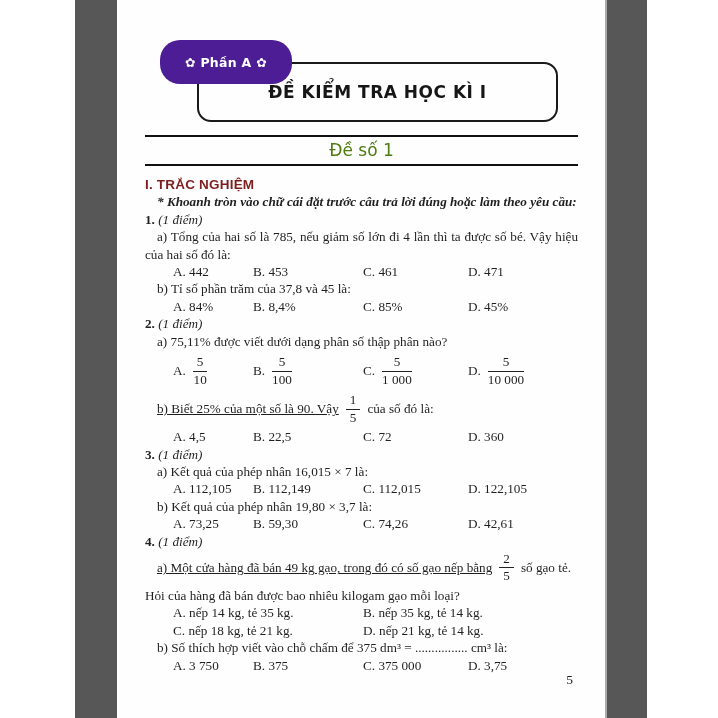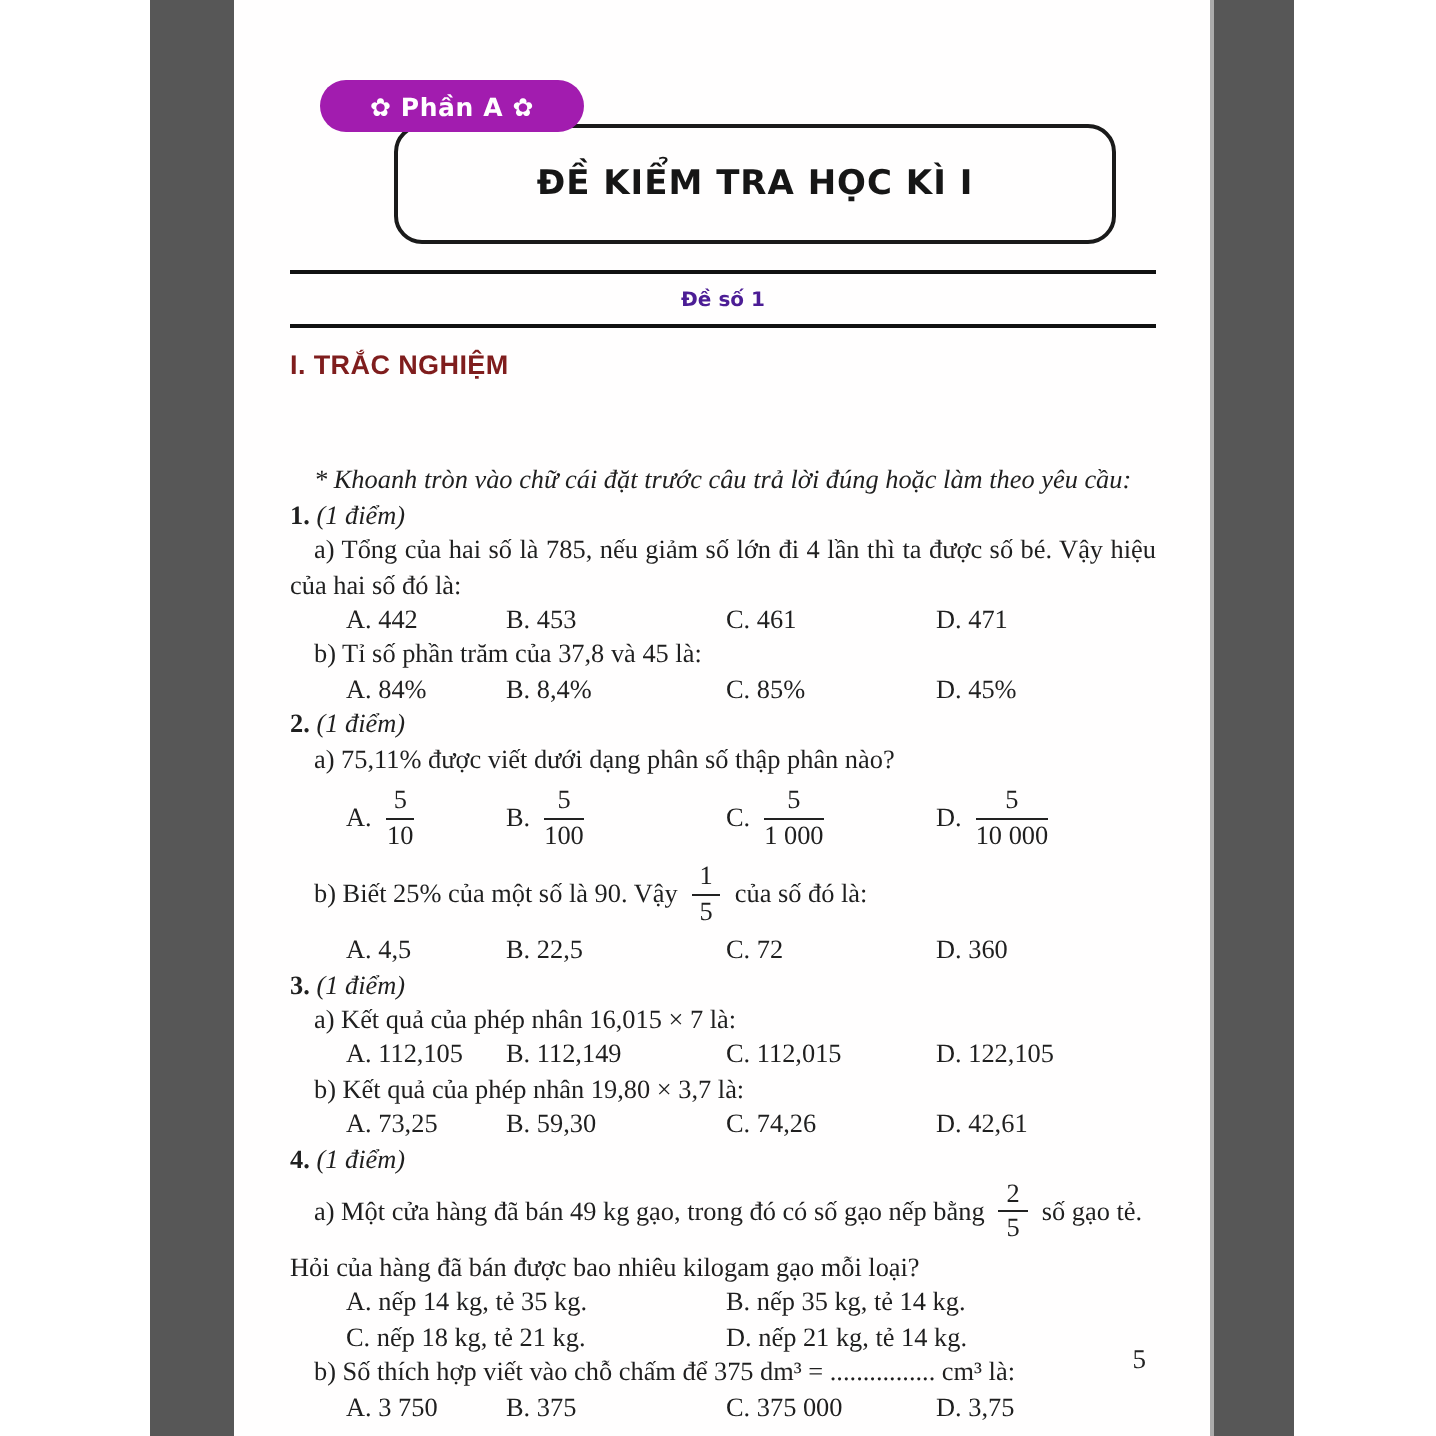--- a/index.html
+++ b/index.html
@@ -19,41 +19,41 @@
   .title-box{
     position:absolute;left:36px;right:20px;top:22px;height:56px;
     border:2.5px solid #1a1a1a;border-radius:14px;
     display:flex;align-items:center;justify-content:center;margin-left:16px;
   }
   .title-box .t{
     font-family:"DejaVu Sans", sans-serif;font-weight:bold;font-size:17px;
     letter-spacing:.5px;color:#161616;
   }
   .badge{
-    position:absolute;left:15px;top:0;width:132px;height:26px;background:#a21caf;
+    position:absolute;left:15px;top:0;width:132px;height:44px;background:#4c1d95;
     border-radius:20px;display:flex;align-items:center;justify-content:center;z-index:2;
   }
   .badge .t{
     font-family:"DejaVu Sans", sans-serif;font-weight:bold;font-size:12.5px;color:#ffffff;
     letter-spacing:.3px;
   }
   .subtitle{
     border-top:2.5px solid #111;border-bottom:2.5px solid #111;
     text-align:center;padding:3px 0 4px;
   }
   .subtitle .t{
-    font-family:"DejaVu Sans", sans-serif;font-weight:bold;font-size:10px;color:#4c1d95;
+    font-family:"DejaVu Sans", sans-serif;font-weight:normal;font-size:17px;color:#4d7c0f;
   }
   
   .doc{margin-top:10px;font-size:13.2px;line-height:17.4px;}
   .sec-title{
     font-family:"Liberation Sans", sans-serif;font-weight:bold;font-size:13.5px;
     letter-spacing:.2px;color:#7f1d1d;
   }
-  .instruction{font-weight:normal;font-style:italic;padding-left:12px;margin-top:40px;}
+  .instruction{font-weight:bold;font-style:italic;padding-left:12px;}
   .qhead{margin:0;}
   .qhead .num{font-weight:bold;}
   .qhead .pts{font-style:italic;}
   p.qtext{margin:0;text-indent:12px;text-align:justify;}
   .opt4{display:flex;padding-left:28px;}
   .opt4 .c1{width:80px;}
   .opt4 .c2{width:110px;}
   .opt4 .c3{width:105px;}
   .opt4 .c4{flex:1;}
   .opt2{display:flex;padding-left:28px;font-family:Liberation Serif, serif;}
@@ -65,21 +65,21 @@
   .frow{display:flex;padding-left:28px;align-items:center;margin:5px 0 6px;}
   .frow .cell{display:flex;align-items:center;}
   .frow .c1{width:80px;}
   .frow .c2{width:110px;}
   .frow .c3{width:105px;}
   .frow .c4{flex:1;}
   .frow .lbl{margin-right:5px;}
   .inline-frac-line{display:flex;align-items:center;padding-left:12px;margin:2px 0 3px;}
   .inline-frac-line .seg{white-space:nowrap;}
   .inline-frac-line .gap-l{margin-left:5px;}
-  .inline-frac-line .gap-r{margin-right:5px;}
+  .inline-frac-line .gap-r{margin-right:5px;text-decoration:underline;}
   .pagenum{
     position:absolute;top:672px;right:32px;font-size:13.5px;color:#222;
     font-family:"Liberation Serif", serif;
   }
 </style>
 </head>
 <body>
 
 <div class="strip left"></div>
 <div class="strip right"></div>

